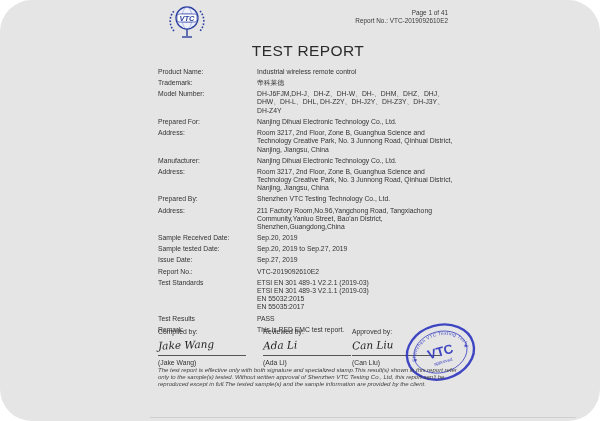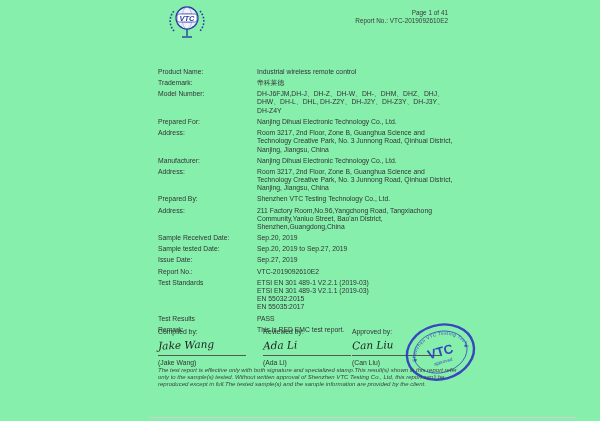--- a/index.html
+++ b/index.html
@@ -1,20 +1,20 @@
 <!DOCTYPE html>
 <html><head>
 <meta charset="utf-8">
 <style>
   html,body{margin:0;padding:0;}
   body{
     width:600px;height:421px;background:#ffffff;position:relative;overflow:hidden;
     font-family:"Liberation Sans", sans-serif;color:#2e2e2e;
   }
-  .page{position:absolute;inset:0;background:#86efac;}
+  .page{position:absolute;inset:0;background:#e5e5e5;border-radius:32px;}
 
   .logo{position:absolute;left:168px;top:2px;}
 
   .header-right{position:absolute;right:152px;top:9px;text-align:right;
     font-size:6.4px;line-height:7.6px;color:#3a3a3a;}
 
   .title{position:absolute;left:158px;top:42px;width:300px;text-align:center;
     font-size:15.5px;letter-spacing:0.4px;color:#2b2b2b;font-weight:500;}
 
   .fields{position:absolute;left:158px;top:68px;width:296px;}
@@ -56,20 +56,21 @@
       <line x1="19" y1="27" x2="19" y2="34" stroke="#2b3f9e" stroke-width="1.4"></line>
       <line x1="14" y1="35" x2="24" y2="35" stroke="#2b3f9e" stroke-width="1.4"></line>
     </svg>
   </div>
 
   <div class="header-right">
     <div>Page 1 of 41</div>
     <div>Report No.: VTC-2019092610E2</div>
   </div>
 
+  <div class="title">TEST REPORT</div>
 
   <div class="fields">
     <div class="frow">
       <div class="flabel">Product Name:</div>
       <div class="fvalue">Industrial wireless remote control</div>
     </div>
     <div class="frow">
       <div class="flabel">Trademark:</div>
       <div class="fvalue">帝科莱德</div>
     </div>

